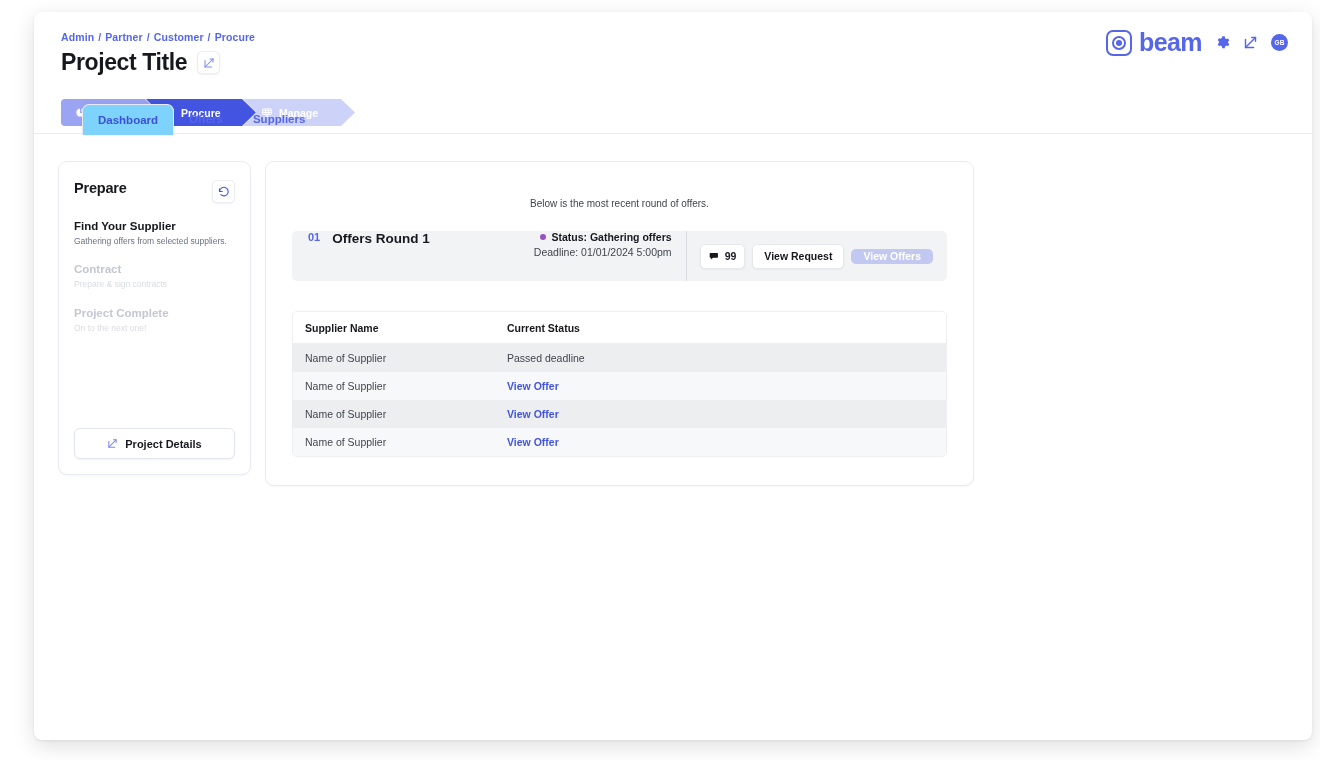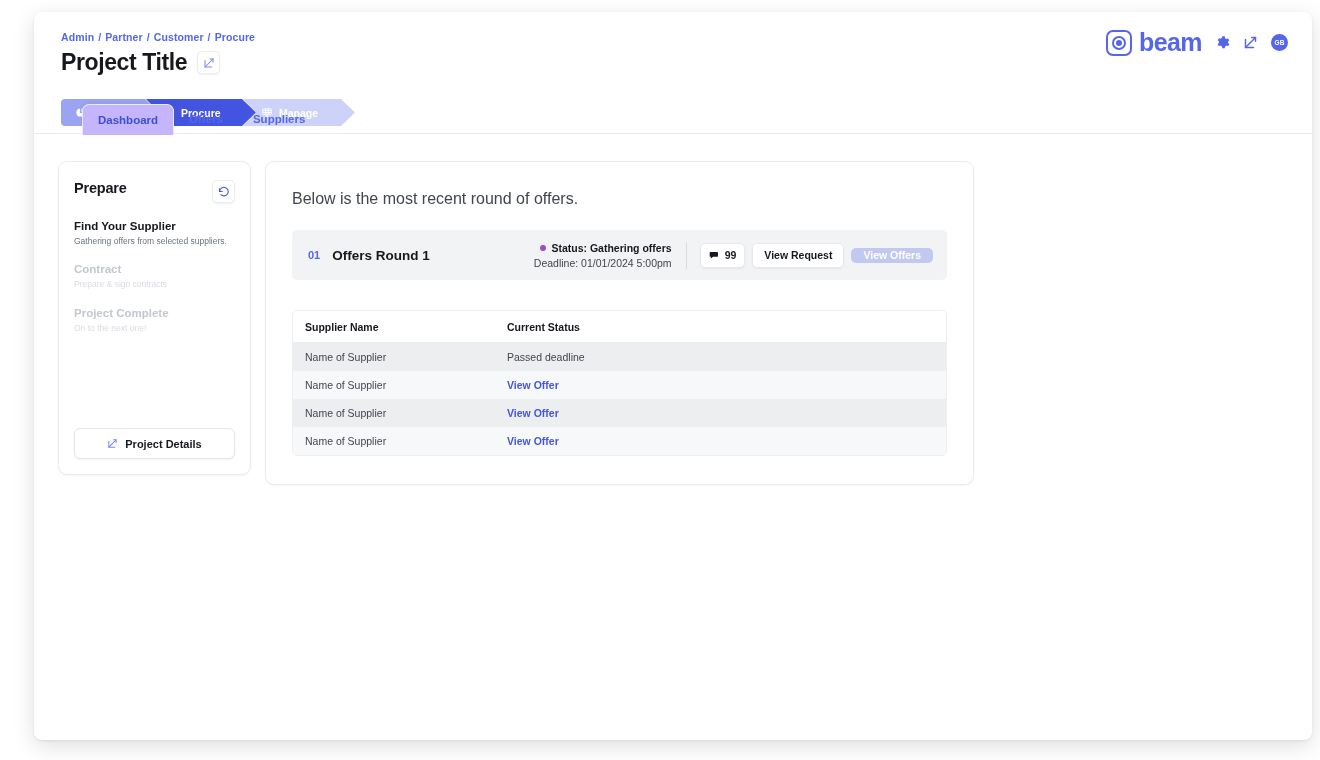--- a/index.html
+++ b/index.html
@@ -69,21 +69,21 @@
   .step.s3 .step-label, .step.s3 svg { color: #ffffff; }
   .step-label { white-space: nowrap; }
 
   
   .tabs { position: absolute; left: 48px; bottom: 0; display: flex; align-items: flex-end; height: 32px; }
   .tab {
     font-size: 11.5px; font-weight: bold; color: #5566ea;
     padding: 9px 15px; cursor: pointer; white-space: nowrap;
   }
   .tab.active {
-    background: #c4b5fd; color: #3d4fd8;
+    background: #7dd3fc; color: #3d4fd8;
     border: 1px solid #e9ebf3; border-bottom: none;
     border-top-left-radius: 7px; border-top-right-radius: 7px;
     box-shadow: 0 -2px 5px rgba(16,24,40,.04);
     position: relative; z-index: 3; margin-bottom: -1px;
   }
   .topbar-rule { position: absolute; left: 0; right: 0; bottom: 0; height: 1px; background: #e9ebf3; }
 
   
   .content { position: relative; padding: 27px 24px; display: flex; gap: 14px; align-items: flex-start; }
 
@@ -112,26 +112,26 @@
   }
 
   
   .main-card {
     width: 709px;
     background: #ffffff; border: 1px solid #e9ebf3; border-radius: 9px;
     padding: 24px 26px 28px 26px;
     box-shadow: 0 1px 2px rgba(16,24,40,.04);
   }
   .main-title { font-size: 18px; font-weight: bold; color: #16181d; letter-spacing: -.35px; }
-  .main-sub { font-size: 16px; color: #41454e; margin-top: 4px; }
+  .main-sub { font-size: 10px; color: #41454e; margin-top: 12px; text-align: center; }
 
   
   .round-bar {
     margin-top: 22px; height: 50px; background: #f2f3f5; border-radius: 5px;
-    display: flex; align-items: center; padding: 0 14px 0 16px;
+    display: flex; padding: 0 14px 0 16px;
   }
   .round-num { font-size: 11px; font-weight: bold; color: #5566ea; margin-right: 12px; }
   .round-name { font-size: 13.5px; font-weight: bold; color: #16181d; }
   .round-mid { margin-left: auto; text-align: right; padding-right: 14px; border-right: 1px solid #d9dbe0; }
   .round-status { font-size: 10.5px; font-weight: bold; color: #16181d; display: flex; align-items: center; justify-content: flex-end; gap: 5px; }
   .status-dot { width: 6px; height: 6px; border-radius: 50%; background: #9b4fc0; display:inline-block; }
   .round-deadline { font-size: 10.5px; color: #41454e; margin-top: 3px; }
   .round-actions { display: flex; align-items: center; gap: 7px; padding-left: 13px; }
   .pill {
     height: 25px; background: #ffffff; border: 1px solid #e6e8ee; border-radius: 5px;

